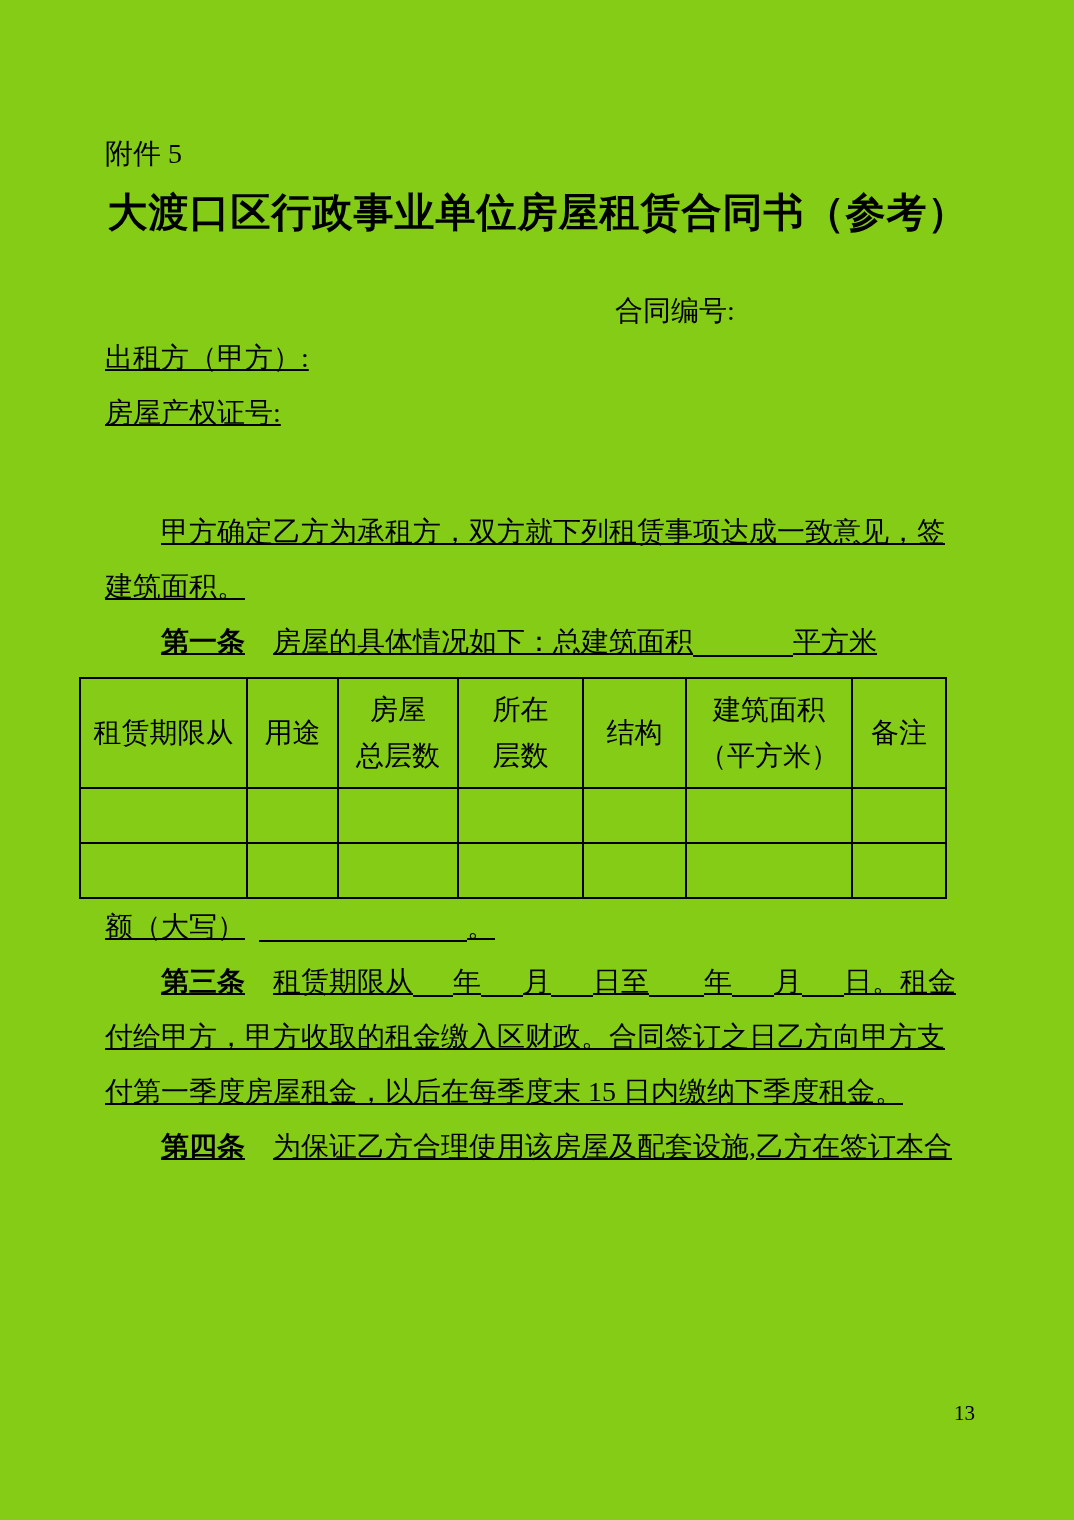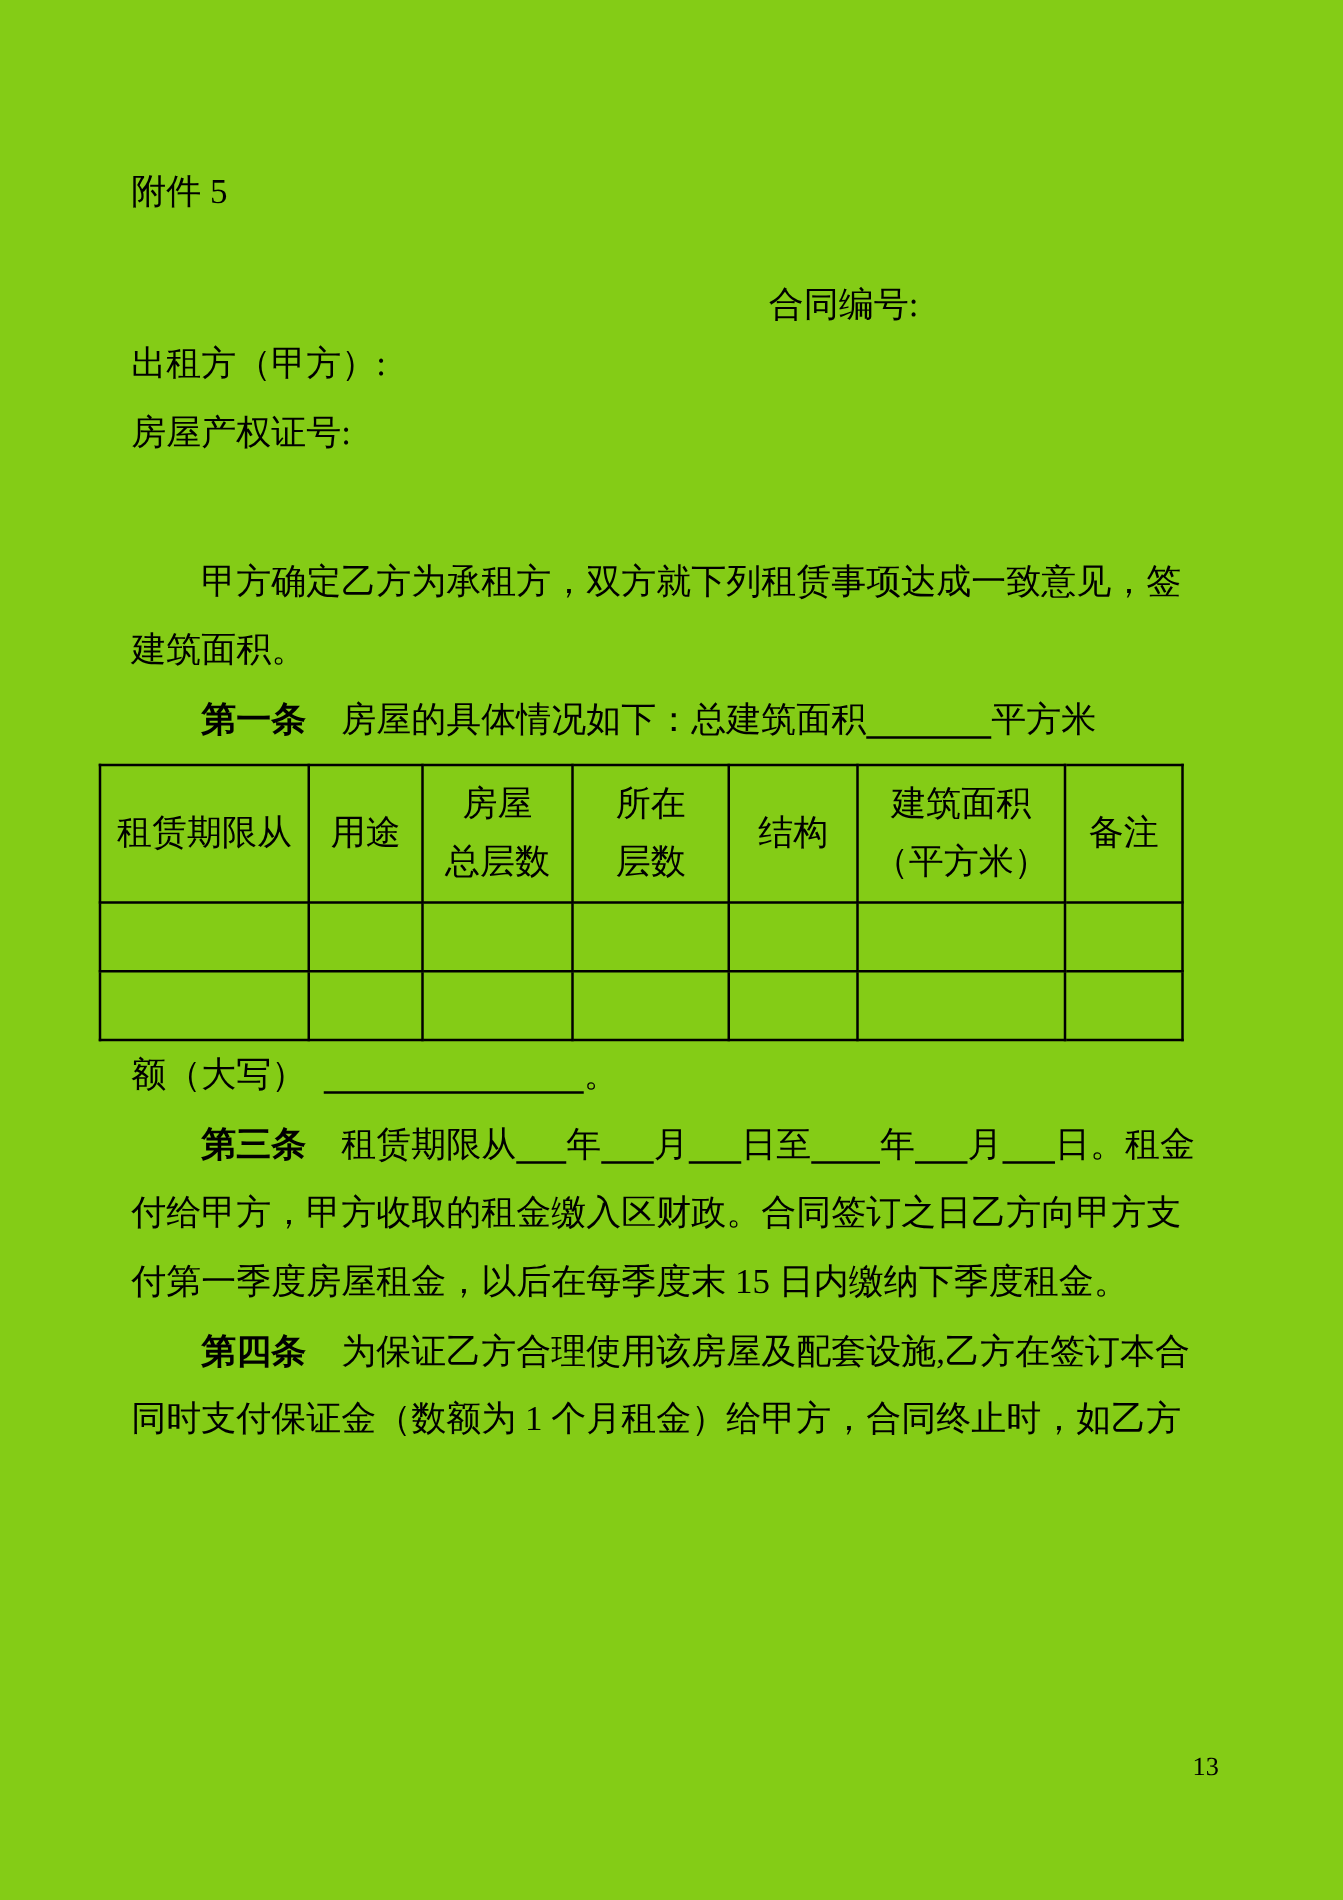--- a/index.html
+++ b/index.html
@@ -19,21 +19,21 @@
   .doc-title {
     margin-top:14px;
     font-family:"Liberation Sans","DejaVu Sans",sans-serif;
     font-weight:700;
     font-size:40px; line-height:52px;
     text-align:center;
     letter-spacing:1px;
     white-space:nowrap;
   }
   .contract-no { margin-top:54px; padding-left:510px; line-height:38px; }
-  .line { height:55px; line-height:55px; white-space:nowrap; }
+  .line { height:55px; line-height:55px; white-space:nowrap;text-decoration:underline; }
   .ind { padding-left:56px; }
   .spacer { height:64px; }
   .art-label {
     font-family:"Liberation Sans","DejaVu Sans",sans-serif;
     font-weight:700;
     margin-right:28px;
   }
   .blank {
     display:inline-block;
     border-bottom:2px solid #000;
@@ -72,20 +72,21 @@
   }
 </style>
 </head>
 <body>
 
 <div class="page">
   <div class="content">
 
     <div class="attachment">附件 5</div>
 
+    <h1 class="doc-title">大渡口区行政事业单位房屋租赁合同书（参考）</h1>
 
     <div class="contract-no">合同编号:</div>
 
     <div class="line">出租方（甲方）:</div>
     <div class="line">房屋产权证号:</div>
 
     <div class="spacer"></div>
 
     <div class="line ind">甲方确定乙方为承租方，双方就下列租赁事项达成一致意见，签</div>
     <div class="line">建筑面积。</div>
@@ -144,18 +145,17 @@
 
     <div class="line ind">
       <span class="art-label">第三条</span><span>租赁期限从</span><span class="blank" style="width:40px"></span><span>年</span><span class="blank" style="width:42px"></span><span>月</span><span class="blank" style="width:42px"></span><span>日至</span><span class="blank" style="width:55px"></span><span>年</span><span class="blank" style="width:42px"></span><span>月</span><span class="blank" style="width:42px"></span><span>日。租金</span>
     </div>
     <div class="line">付给甲方，甲方收取的租金缴入区财政。合同签订之日乙方向甲方支</div>
     <div class="line">付第一季度房屋租金，以后在每季度末 15 日内缴纳下季度租金。</div>
 
     <div class="line ind">
       <span class="art-label">第四条</span><span>为保证乙方合理使用该房屋及配套设施,乙方在签订本合</span>
     </div>
-    <div class="line">同时支付保证金（数额为 1 个月租金）给甲方，合同终止时，如乙方</div>
 
   </div>
 
   <div class="page-number">13</div>
 </div>
 
 </body></html>

